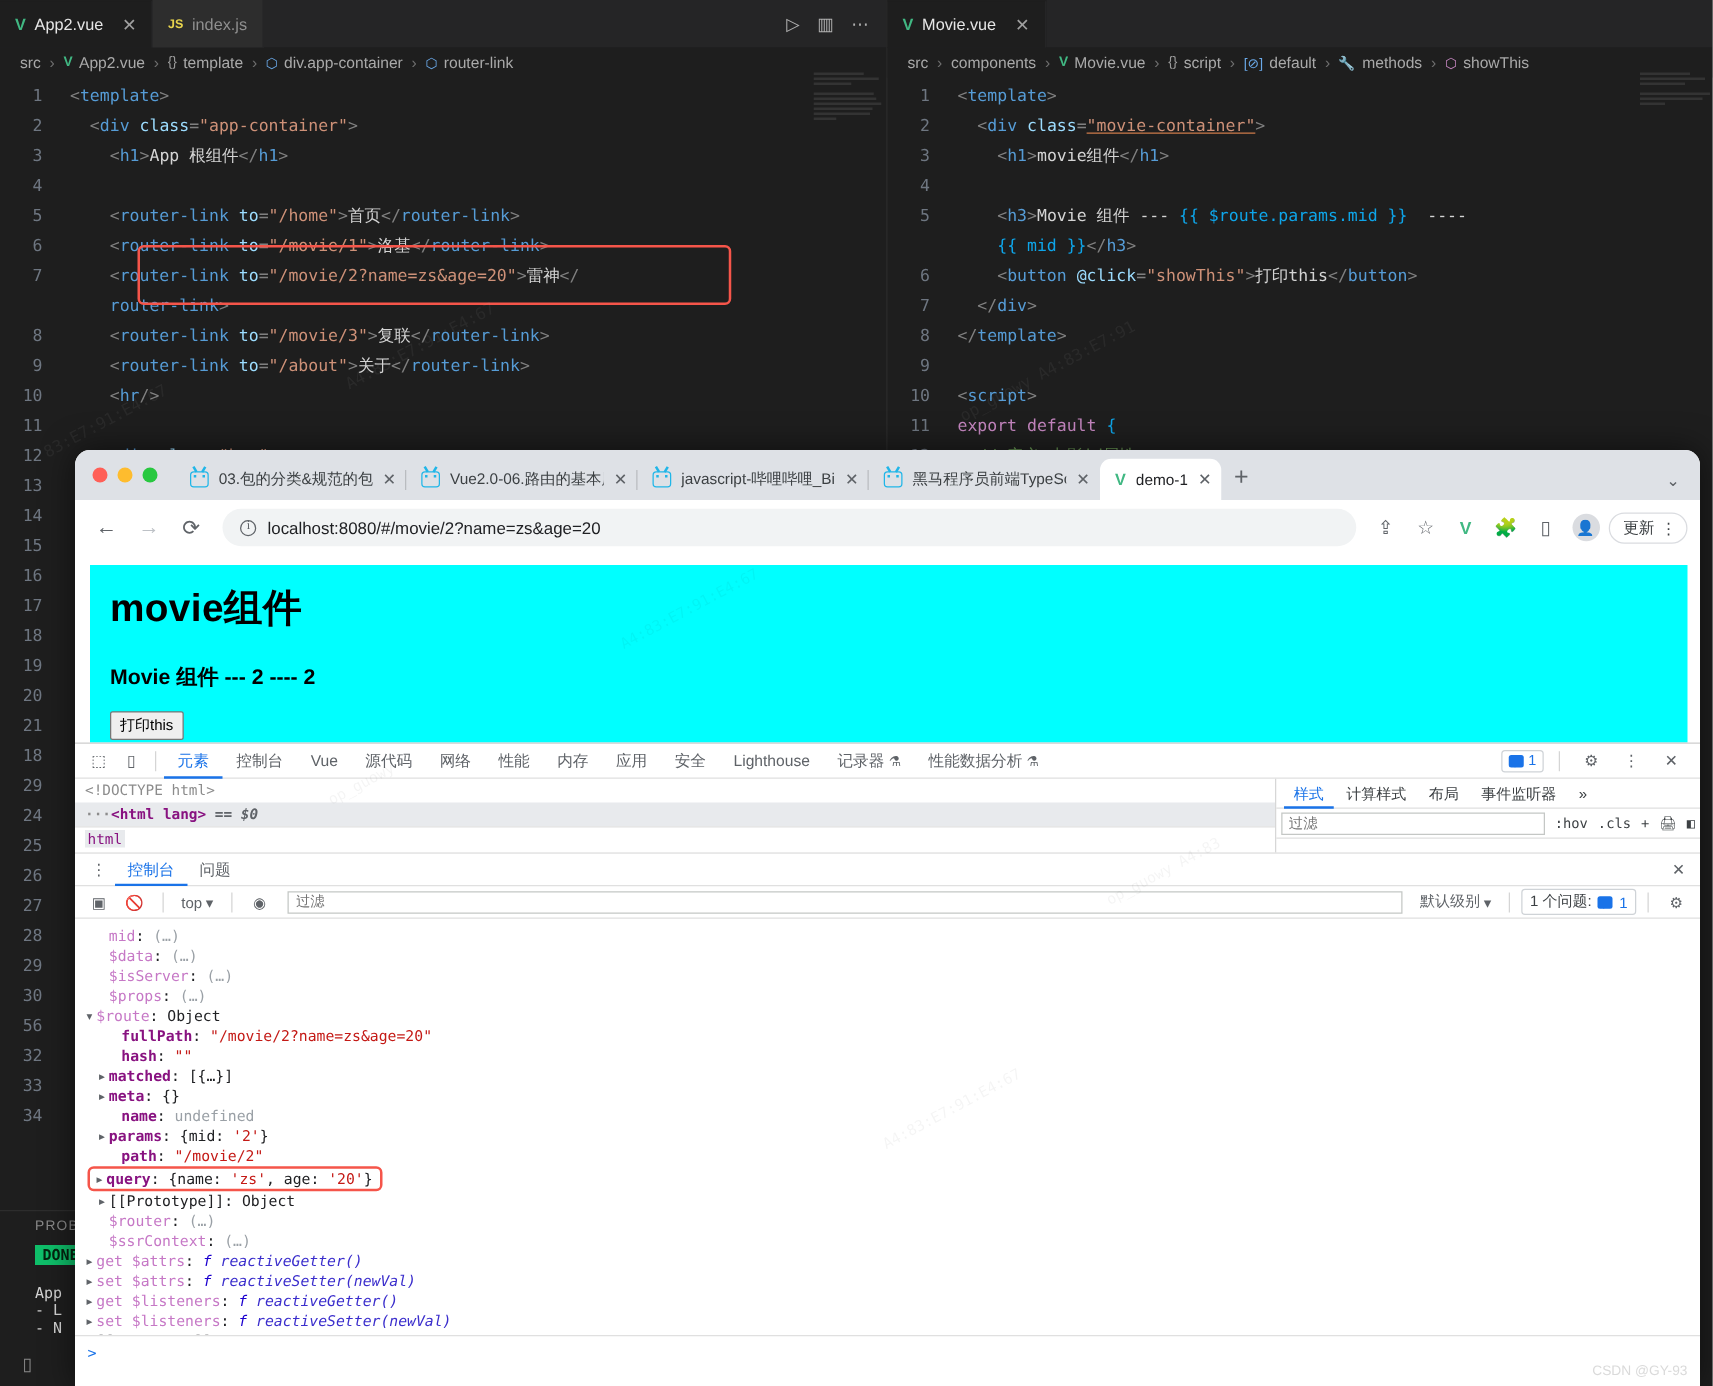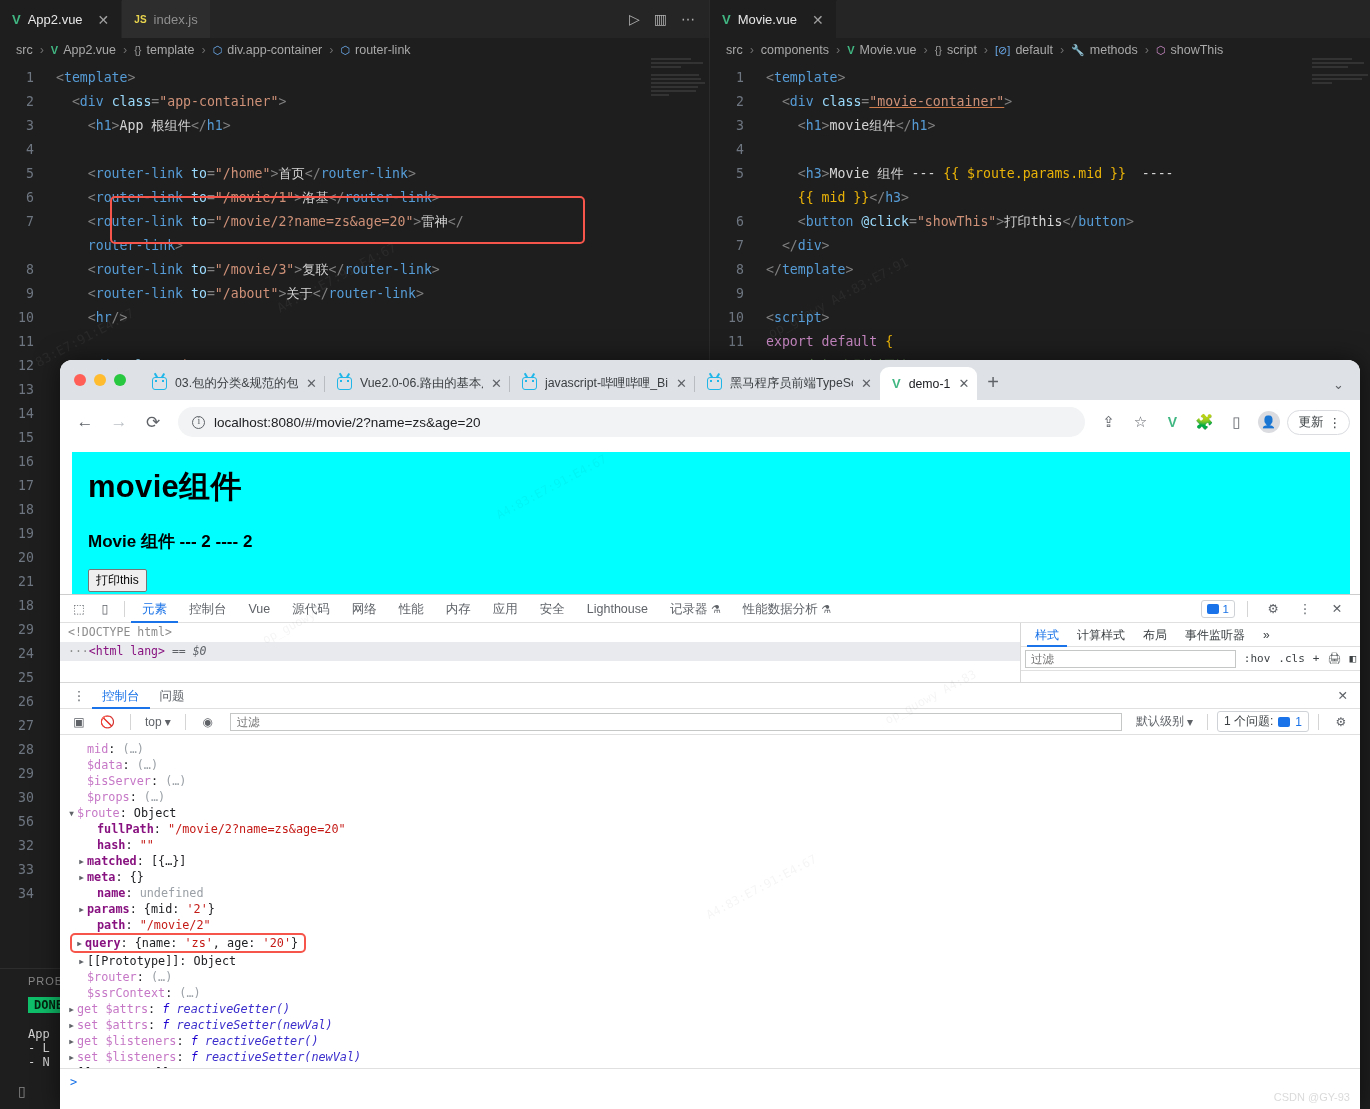--- a/index.html
+++ b/index.html
@@ -44,21 +44,21 @@
 
   .vs-code {
     position:relative; font-family:"DejaVu Sans Mono", monospace;
     font-size:13.2px; line-height:24px; color:#d4d4d4; padding-top:4px;
   }
   .cl { display:flex; white-space:pre; }
   .ln { width:56px; text-align:right; padding-right:22px; color:#6e7681; flex:none; }
   .ct { flex:1; }
   .tag{color:#569cd6;} .attr{color:#9cdcfe;}
   .str{color:#ce9178;} .txt{color:#d4d4d4;} .punc{color:#808080;}
-  .kw{color:#c586c0;} .mus{color:#eab308;} .cmt{color:#6a9955;}
+  .kw{color:#c586c0;} .mus{color:#0ea5e9;} .cmt{color:#6a9955;}
   .ud { text-decoration:underline; text-decoration-color:#cd7b4a; }
 
   .hl-box {
     position:absolute; border:2px solid #f5554a; border-radius:5px;
     pointer-events:none;
   }
   .minimap { position:absolute; top:0; right:0; width:62px; height:100%; opacity:.35; }
   .mm-line { height:2px; background:#5a5a5a; margin:2px 0 0 4px; }
 
   .vs-bottom { position:absolute; left:0; bottom:0; width:710px; color:#cfcfcf; }
@@ -128,21 +128,21 @@
   .dt-tab { padding:0 11px; height:28px; line-height:28px; }
   .dt-tab.active { color:#1a73e8; box-shadow:inset 0 -2px 0 #1a73e8; }
   .dt-badge { display:flex;align-items:center;gap:4px; border:1px solid #cfd3d7; border-radius:3px; padding:0 5px; height:18px; font-size:11.5px; color:#1a73e8; }
   .sqmsg { width:12px;height:10px;background:#1a73e8;border-radius:2px; position:relative;}
   .sqmsg::after{content:"";position:absolute;left:2px;top:7px;border:3px solid transparent;border-top-color:#1a73e8;}
   .flask { font-size:11px; }
 
   .dt-body { display:flex; height:60px; border-bottom:1px solid #d7d7d7;}
   .elements-pane { flex:1; font-family:"DejaVu Sans Mono", monospace; font-size:11.5px; color:#222; }
   .el-row { padding:1px 0 1px 8px; line-height:17px; }
-  .el-row.sel { background:#e8eaed; }
+  .el-row.sel { background:#e8eaed;font-weight:bold; }
   .doctype { color:#8c8c8c; }
   .el-tag { color:#881280; }
   .el-eq { color:#5f6368; font-style:italic; }
   .crumbbar { border-top:1px solid #e0e0e0; padding:2px 8px; }
   .crumb-html { color:#881280; background:#e8eaed; padding:0 2px;}
 
   .styles-pane { width:340px; border-left:1px solid #d7d7d7; font-size:12px; color:#3c4043;}
   .sp-tabs { height:24px; display:flex; align-items:center; gap:2px; padding-left:6px; border-bottom:1px solid #e0e0e0;}
   .sp-tab { padding:0 8px; height:24px; line-height:24px; }
   .sp-tab.active { color:#1a73e8; box-shadow:inset 0 -2px 0 #1a73e8; }
@@ -462,20 +462,23 @@
 
     <div class="dt-body">
       <div class="elements-pane">
         <div class="el-row">
           <span class="doctype">&lt;!DOCTYPE html&gt;</span>
         </div>
         <div class="el-row sel">
           <span class="doctype">···</span><span class="el-tag">&lt;html lang&gt;</span>
           <span class="el-eq">== $0</span>
         </div>
+        <div class="crumbbar">
+          <span class="crumb-html">html</span>
+        </div>
       </div>
 
       <div class="styles-pane">
         <div class="sp-tabs">
           <div class="sp-tab active">样式</div>
           <div class="sp-tab">计算样式</div>
           <div class="sp-tab">布局</div>
           <div class="sp-tab">事件监听器</div>
           <div class="sp-tab">»</div>
         </div>

